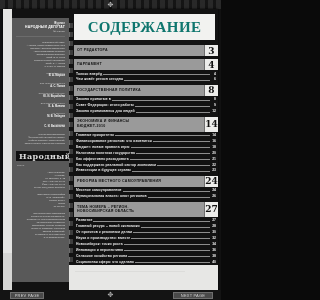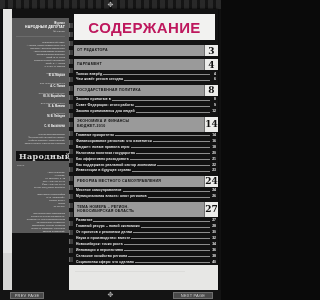--- a/index.html
+++ b/index.html
@@ -70,21 +70,21 @@
     background: #e5e5e3;
   }
   .page-left-sliver::after {
     content:""; position:absolute; left:0; bottom:0; width:9px; height:38px;
     background:#d6d6d4;
   }
 
   
   #masthead {
     position: absolute; left: 9px; top: 9px;
-    width: 57px; height: 215px;
+    width: 57px; height: 264px;
     background: #595959;
     padding: 4px 4px 6px 4px;
     color: #e6e6e6;
     text-align: right;
     overflow: hidden;
   }
   .mh-title {
     font-size: 2.6px; line-height: 3.3px; letter-spacing: .15px;
     color: #f0f0f0; font-weight: bold;
   }
@@ -133,25 +133,25 @@
     position: absolute; left: 71px; top: 2px;
     width: 144px; height: 280px;
   }
 
   .toc-title-bar {
     position: absolute; left: 0; top: 3px; width: 141px; height: 26px;
     background: #f2f2f0;
     display: flex; align-items: center; justify-content: center;
   }
   .toc-title {
-    font-family: Liberation Sans, sans-serif;
+    font-family: Liberation Serif, serif;
     font-weight: bold;
     font-size: 15px; line-height: 17px;
     letter-spacing: .4px;
-    color: #be185d;
+    color: #0f766e;
   }
 
   .toc-body {
     position: absolute; left: 0; top: 31px; width: 144px;
   }
 
   
   .sec {
     position: relative;
     height: 11px;

